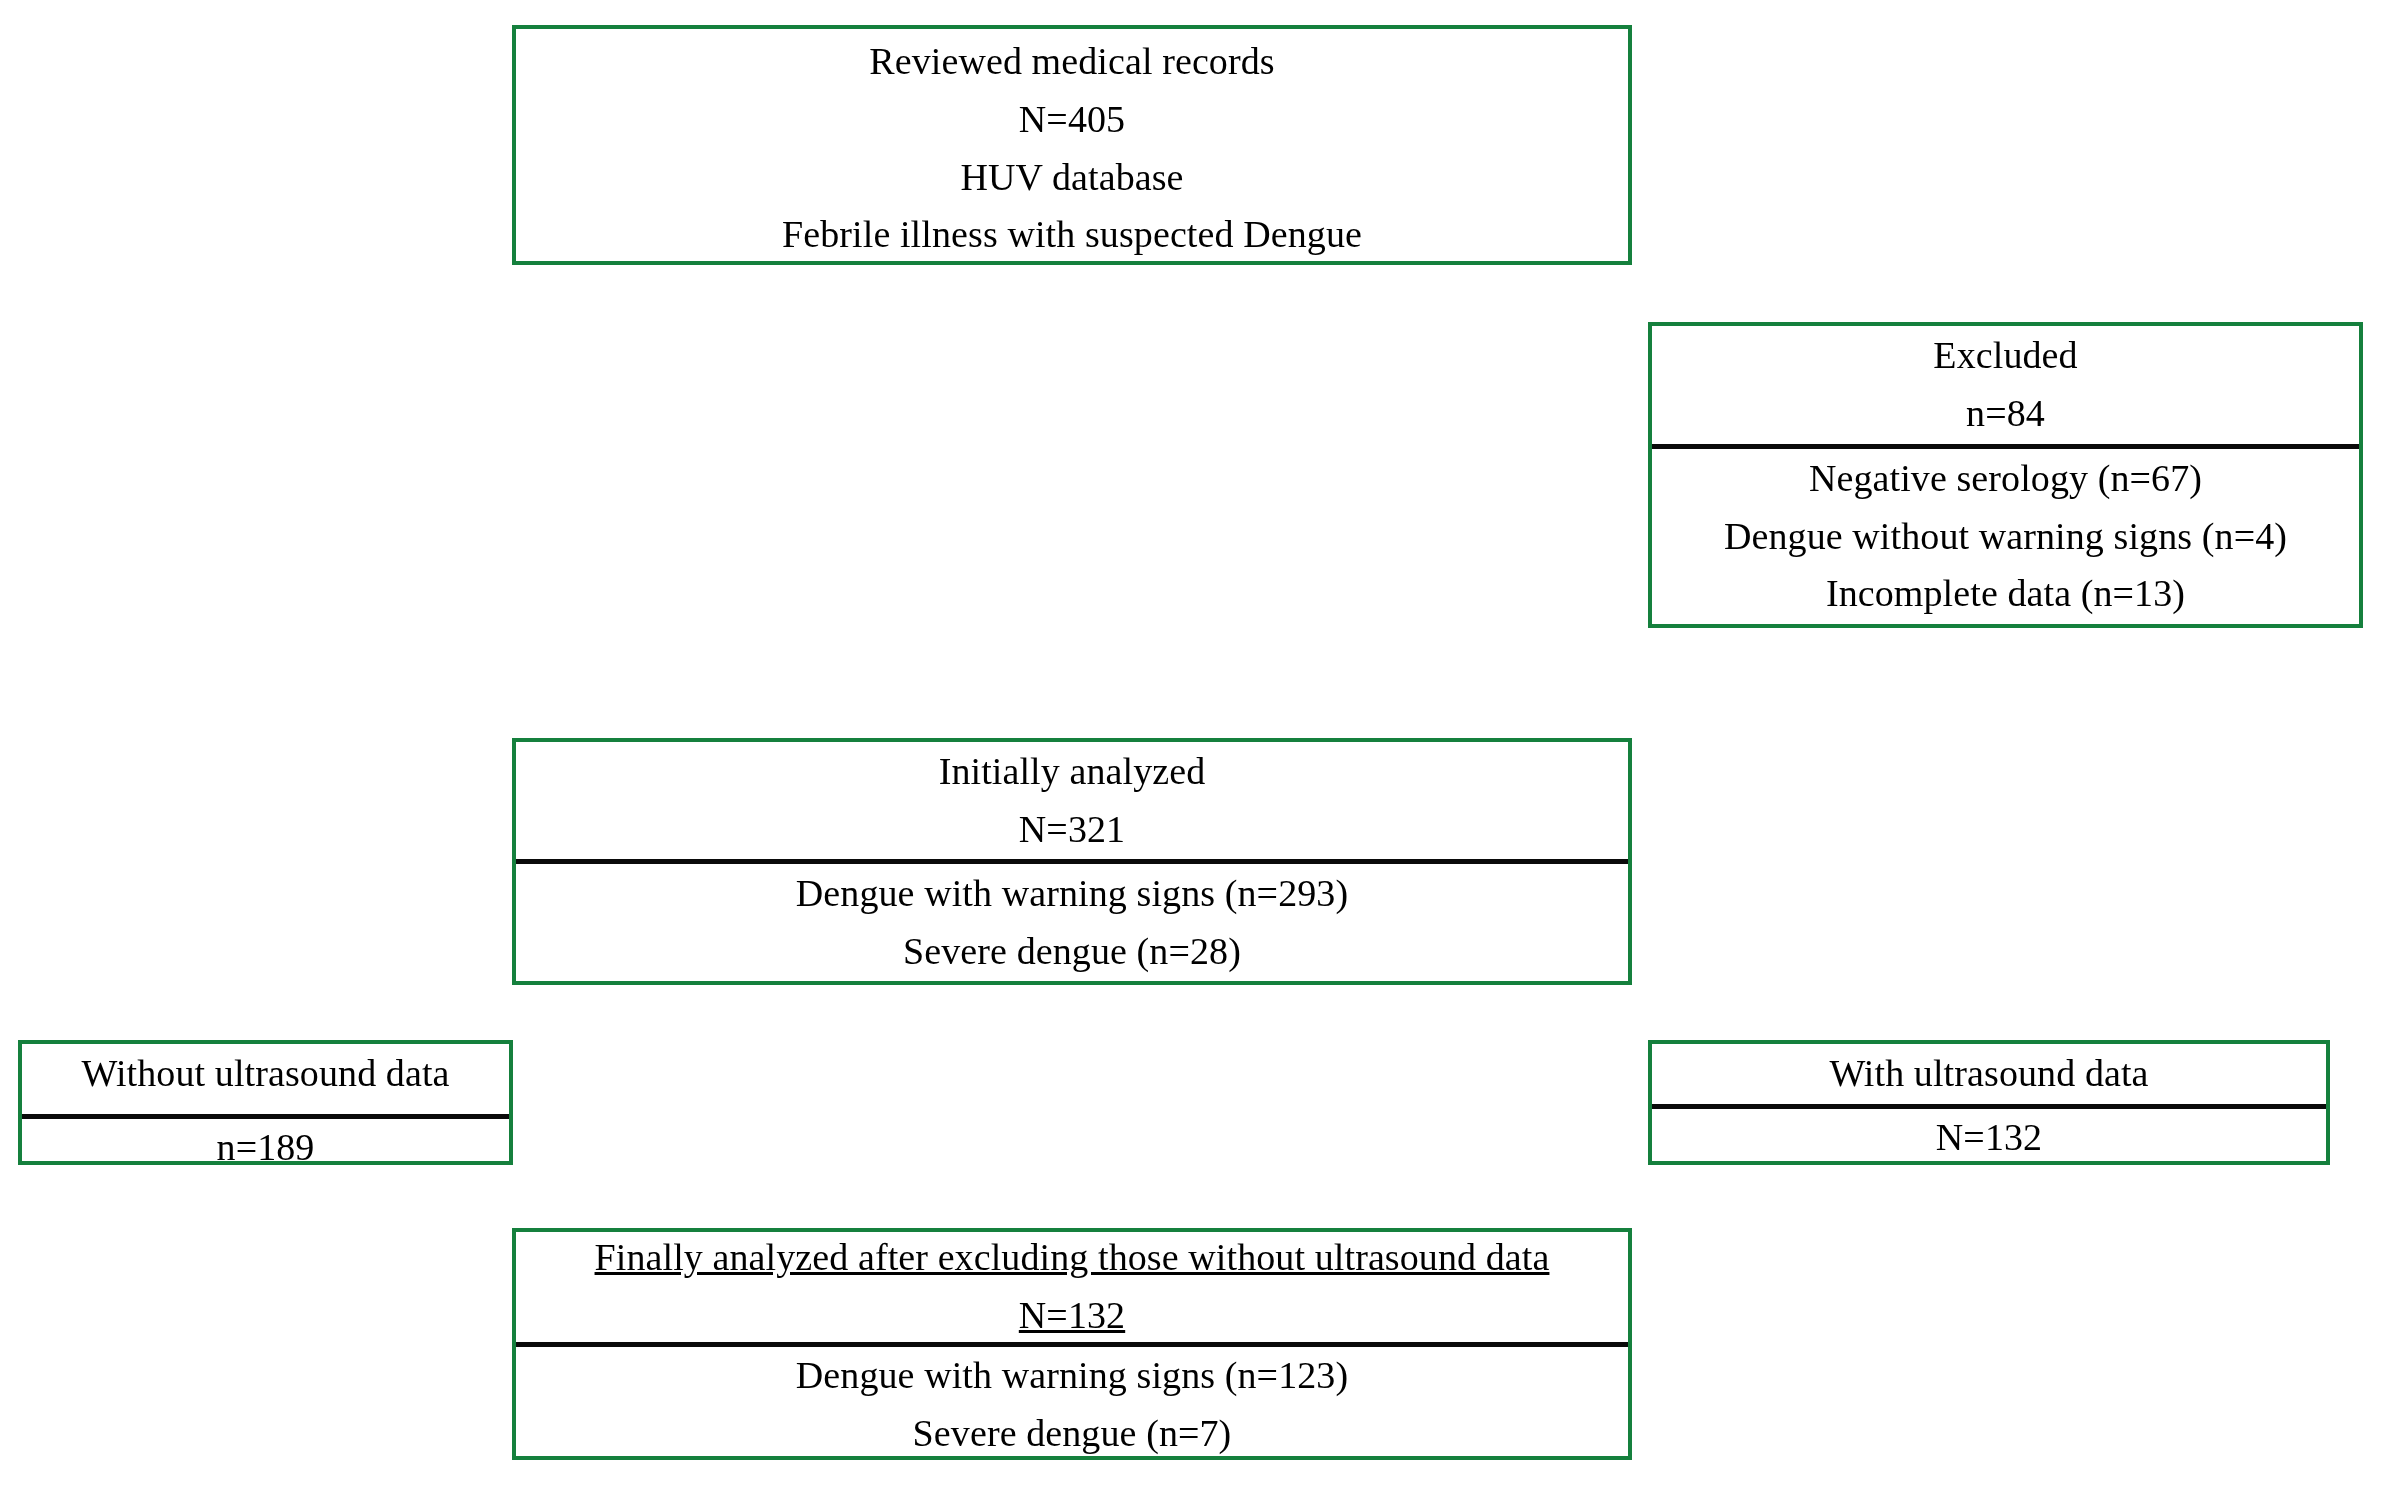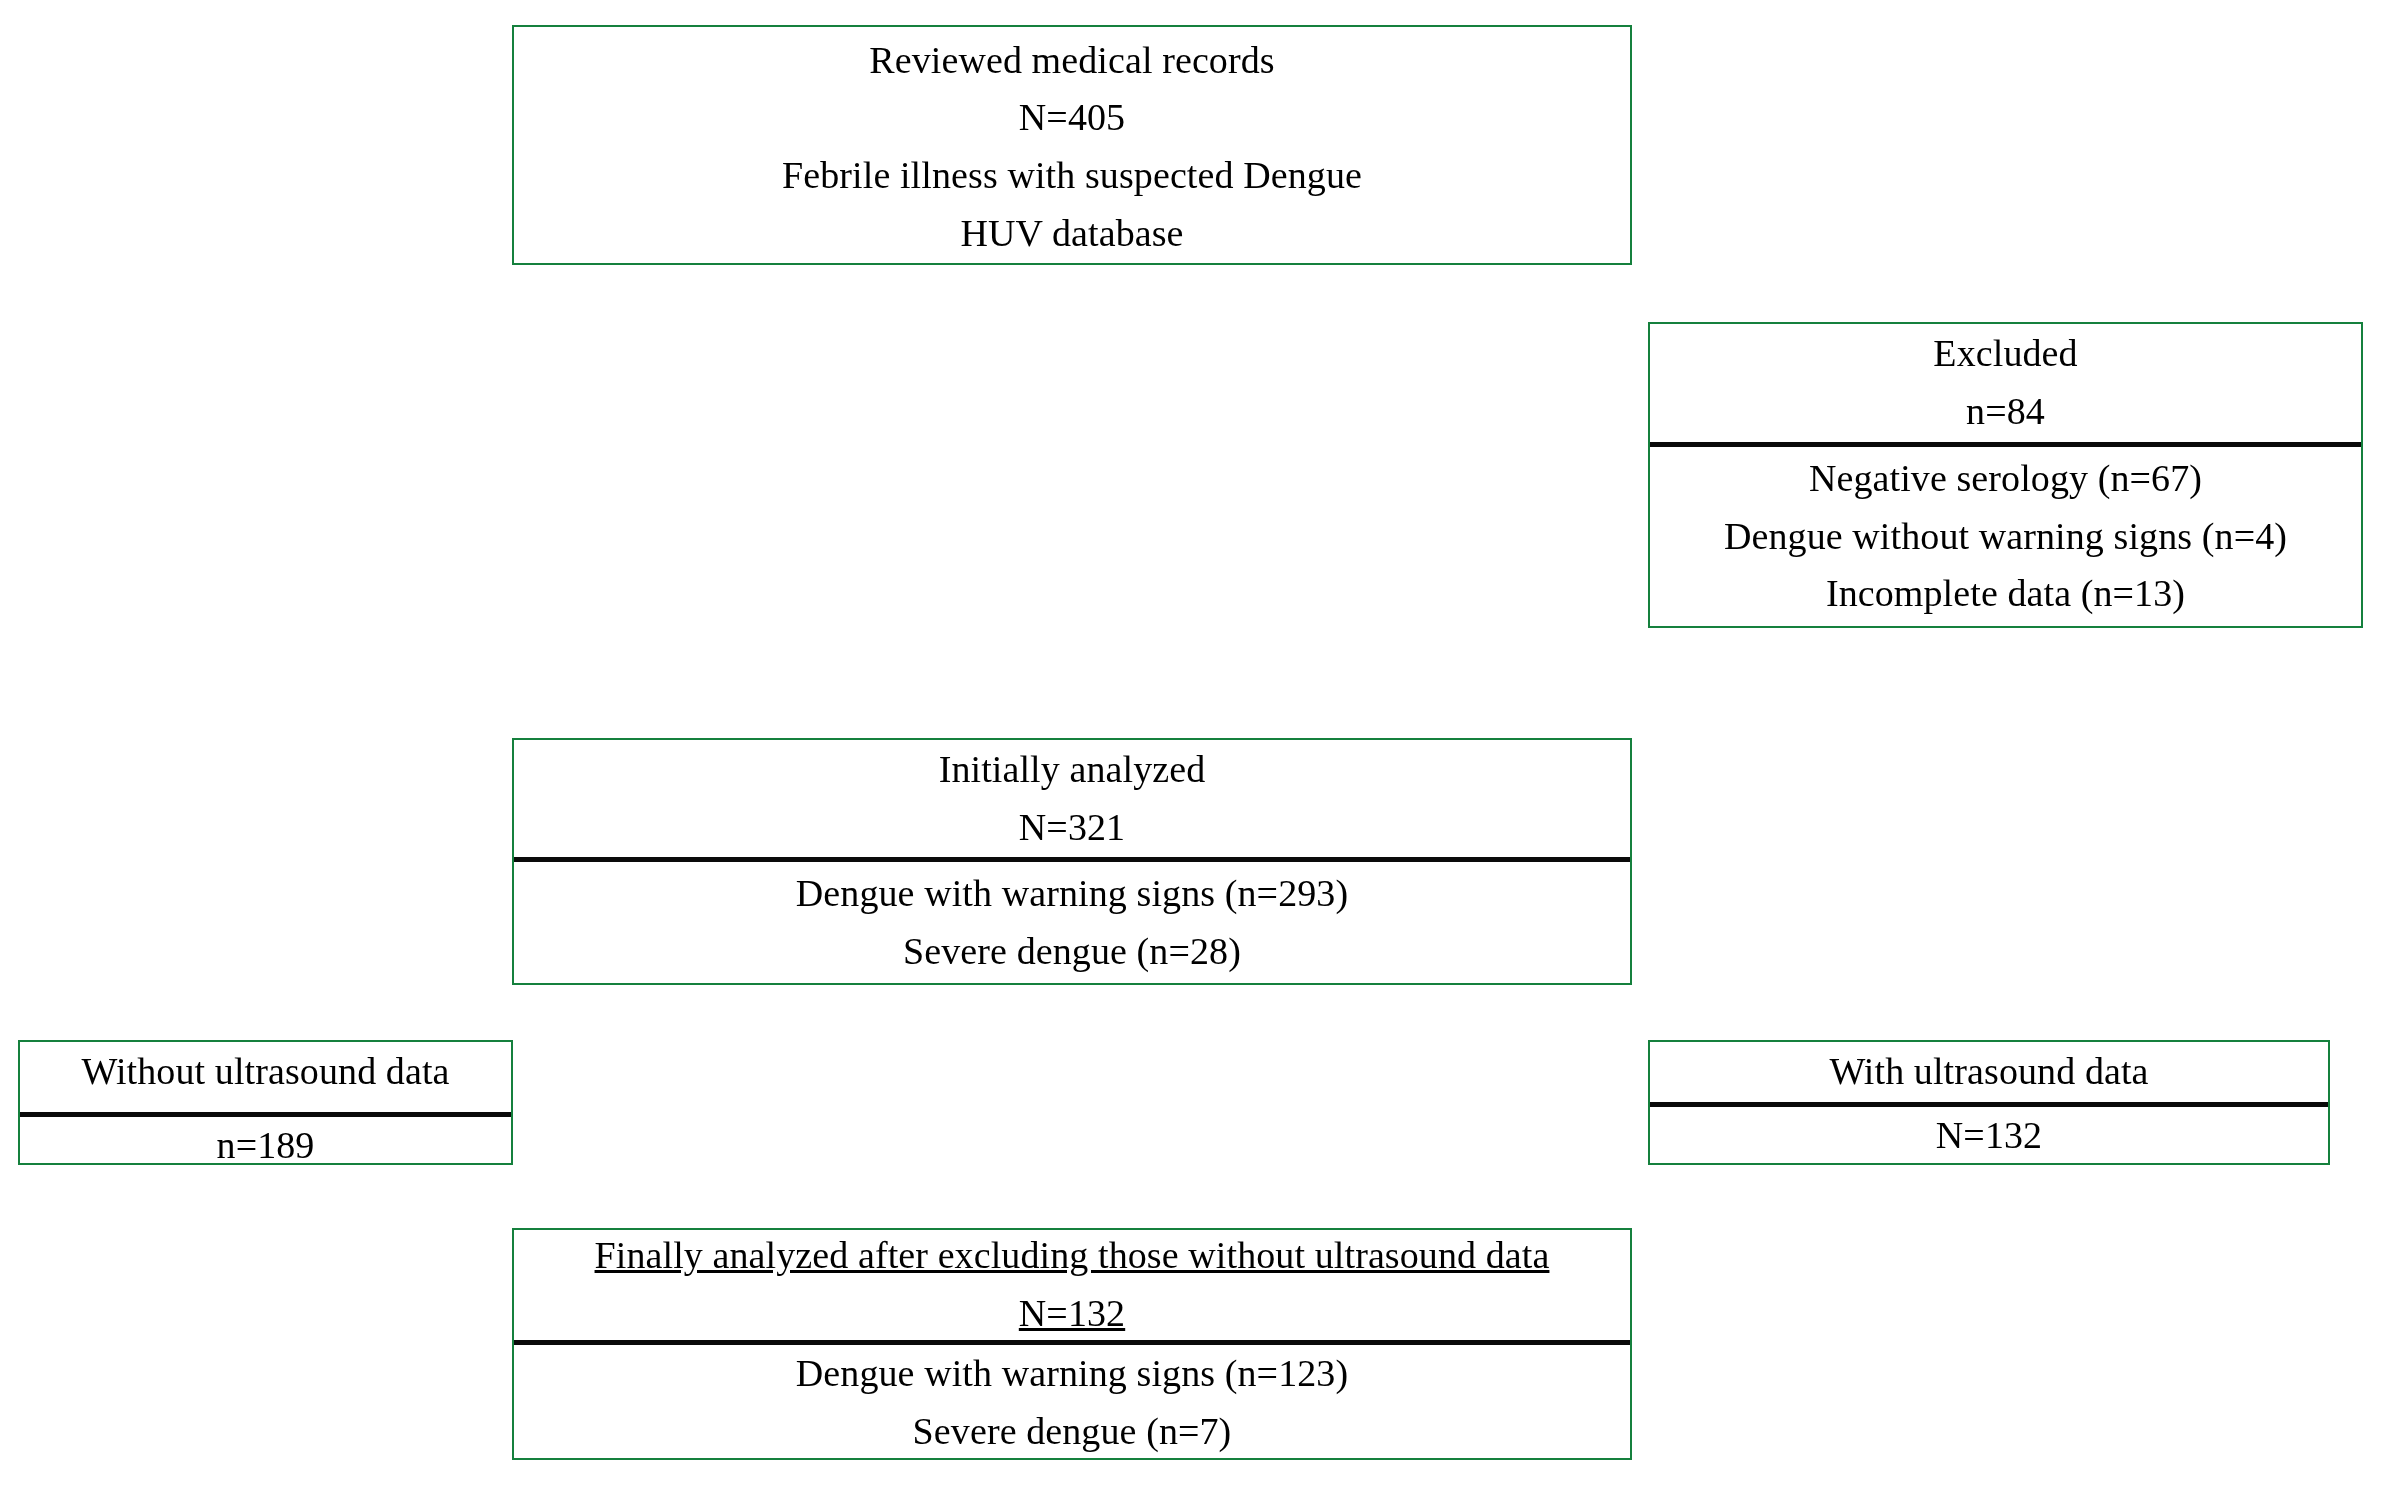--- a/index.html
+++ b/index.html
@@ -13,21 +13,21 @@
     width: 2392px;
     height: 1488px;
     background: #ffffff;
     font-family: "Liberation Serif", "DejaVu Serif", serif;
     color: #000000;
     overflow: hidden;
   }
   .flow-box {
     position: absolute;
     box-sizing: border-box;
-    border: 2px solid #15803d;
+    border: 4px solid #15803d;
     background: #ffffff;
     display: flex;
     flex-direction: column;
   }
   .box-cell {
     box-sizing: border-box;
     display: flex;
     flex-direction: column;
     align-items: center;
     justify-content: center;
@@ -109,22 +109,22 @@
 </style>
 </head>
 <body>
 
 <div id="figure-canvas">
 
   <div class="flow-box" id="box-reviewed-records">
     <div class="box-cell">
       <span class="cell-line">Reviewed medical records</span>
       <span class="cell-line">N=405</span>
+      <span class="cell-line">HUV database</span>
       <span class="cell-line">Febrile illness with suspected Dengue</span>
-      <span class="cell-line">HUV database</span>
     </div>
   </div>
 
   <div class="flow-box" id="box-excluded">
     <div class="box-cell cell-head">
       <span class="cell-line">Excluded</span>
       <span class="cell-line">n=84</span>
     </div>
     <div class="box-cell cell-body">
       <span class="cell-line">Negative serology (n=67)</span>

